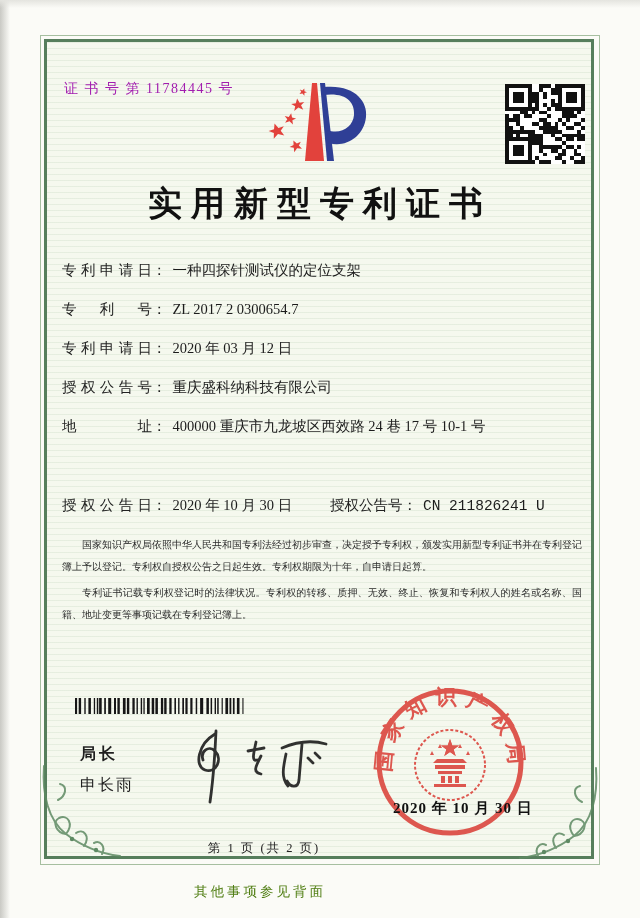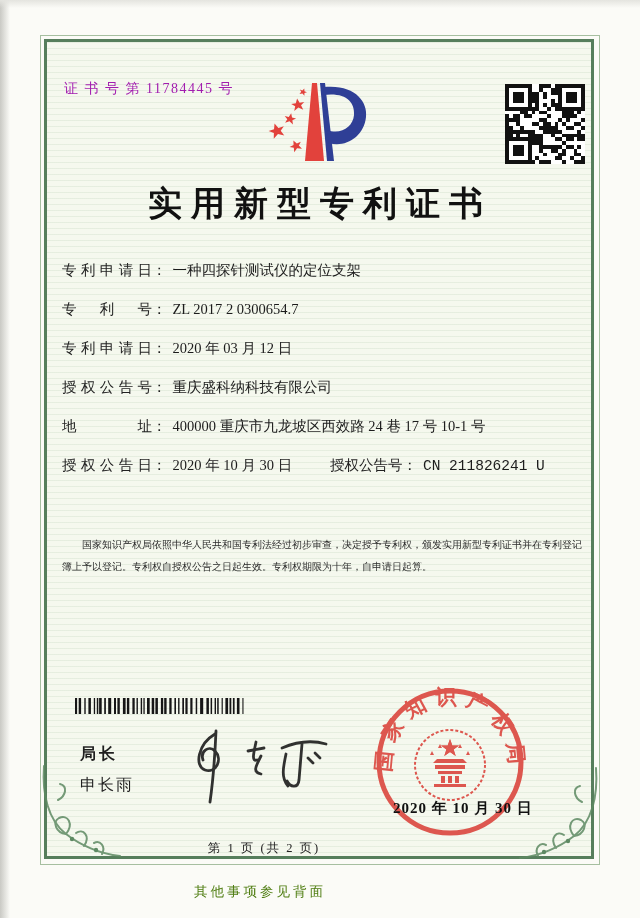--- a/index.html
+++ b/index.html
@@ -262,30 +262,31 @@
     </div>
     <div class="frow">
       <span class="flabel">专利申请日</span><span class="colon">：</span><span class="fvalue">2020 年 03 月 12 日</span>
     </div>
     <div class="frow">
       <span class="flabel">授权公告号</span><span class="colon">：</span><span class="fvalue">重庆盛科纳科技有限公司</span>
     </div>
     <div class="frow">
       <span class="flabel">地址</span><span class="colon">：</span><span class="fvalue">400000  重庆市九龙坡区西效路 24 巷 17 号 10-1 号</span>
     </div>
-    <div class="frow" style="position:relative;">
+    <div class="frow" style="position:relative;margin-top:40px;">
       <span class="flabel">授权公告日</span><span class="colon">：</span><span class="fvalue">2020 年 10 月 30 日</span>
       <span class="fpair2">
         <span>授权公告号</span><span class="colon">：</span><span class="fvalue">CN 211826241 U</span>
       </span>
     </div>
   </div>
 
   <div class="abs paras">
     <p>国家知识产权局依照中华人民共和国专利法经过初步审查，决定授予专利权，颁发实用新型专利证书并在专利登记簿上予以登记。专利权自授权公告之日起生效。专利权期限为十年，自申请日起算。</p>
+    <p>专利证书记载专利权登记时的法律状况。专利权的转移、质押、无效、终止、恢复和专利权人的姓名或名称、国籍、地址变更等事项记载在专利登记簿上。</p>
   </div>
 
   <div class="abs barcode"><svg viewBox="0 0 170 16" width="170" height="16" fill="#161616">
         <rect x="0.0" y="0" width="2.1" height="16"></rect>
         <rect x="3.7" y="0" width="2.4" height="16"></rect>
         <rect x="9.3" y="0" width="1.4" height="16"></rect>
         <rect x="13.4" y="0" width="2.5" height="16"></rect>
         <rect x="18.8" y="0" width="1.3" height="16"></rect>
         <rect x="21.8" y="0" width="1.5" height="16"></rect>
         <rect x="24.1" y="0" width="2.6" height="16"></rect>

